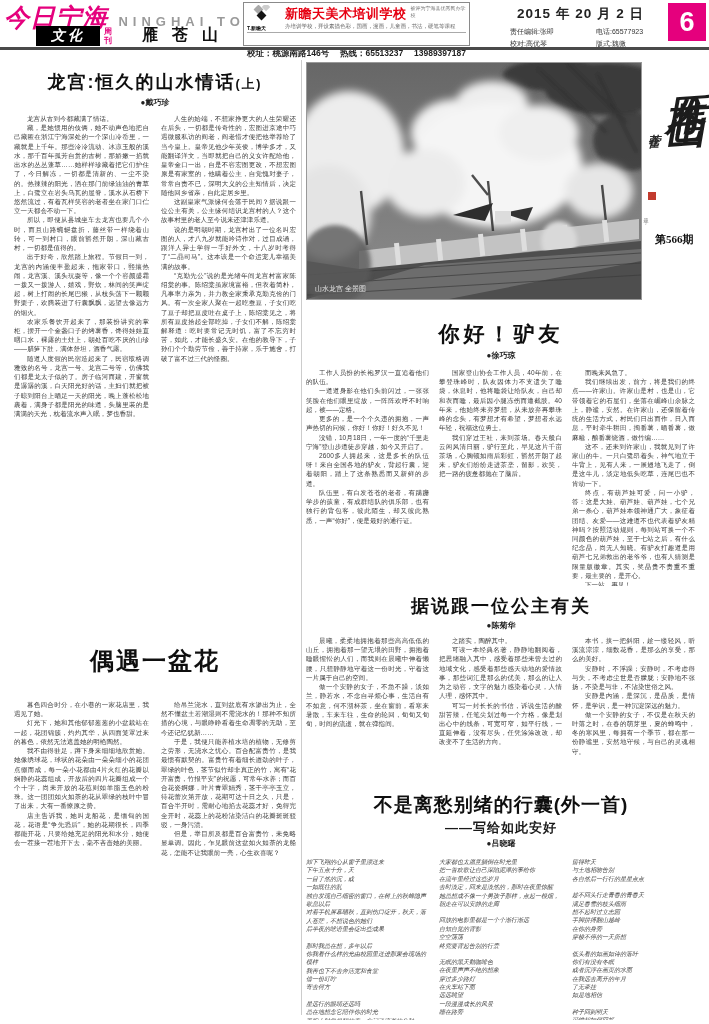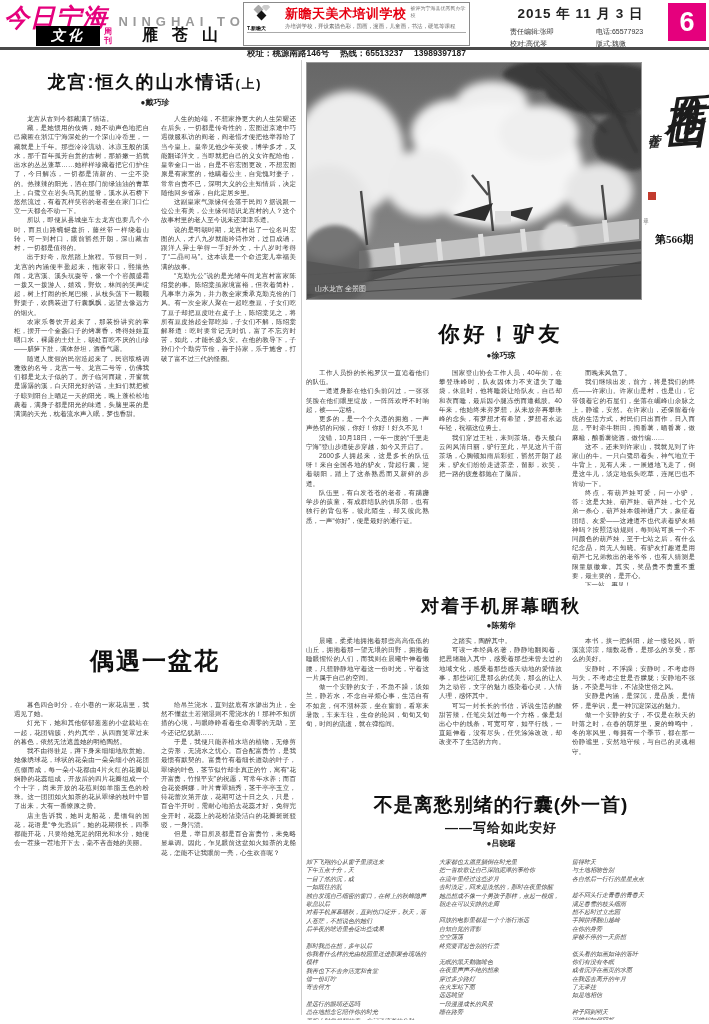--- a/index.html
+++ b/index.html
@@ -92,21 +92,21 @@
       </div>
     </div>
     <div class="ad-bottom" style="margin:1px 3px 0 3px;display:flex;justify-content:space-between;">
       <span>校址：桃源南路146号</span>
       <span>热线：65513237</span>
       <span>13989397187</span>
     </div>
   </div>
 
   <div class="abs" style="left:498px;top:5px;width:165px;text-align:center;">
-    <div class="issue-date">2015 年 11 月 3 日</div>
+    <div class="issue-date">2015 年 20 月 2 日</div>
     <div class="issue-grid" style="margin-top:4px;text-align:left;padding-left:12px;">
       <span>责任编辑:张即</span>
       <span>电话:65577923</span>
       <span>校对:高优琴</span>
       <span>版式:魏微</span>
     </div>
   </div>
   <div class="abs pagenum" style="left:668px;top:3px;width:38px;height:38px;">
     <span>6</span>
   </div>
@@ -238,21 +238,21 @@
       </div>
     <div class="col bodytext" style="width:123px;height:218px;">
         <p>而晚来风急了。</p>
         <p>我们继续出发，前方，将是我们的终点——许家山。许家山是村，也是山，它带领着它的石屋们，坐落在崛峰山余脉之上，静谧，安然。在许家山，还保留着传统的生活方式，村民们日出而作，日入而息，平时牵牛耕田，掏番薯，晒番薯，做麻糍，酿番薯烧酒，做竹编……</p>
         <p>这不，还未到许家山，我就见到了许家山的牛。一只白鹭昂着头，神气地立于牛背上，见有人来，一展翅地飞走了，倒是这牛儿，淡定地低头吃草，连尾巴也不肯动一下。</p>
         <p>终点，有葫芦娃可爱，问一小驴，答：这是大娃、葫芦娃、葫芦娃，七个兄弟一条心，葫芦娃本领神通广大，象征着团结、友爱——这难道不也代表着驴友精神吗？按照活动规则，每到站可换一个不同颜色的葫芦娃，至于七站之后，有什么纪念品，尚无人知晓。有驴友打趣道是用葫芦七兄弟救出的老爷爷，也有人猜测是限量版徽章。其实，奖品贵不贵重不重要，最主要的，是开心。</p>
         <p>下一站，再见！</p>
       </div>
   </div>
 
-  <div class="abs headline" style="left:306px;top:594px;width:390px;font-size:18px;letter-spacing:2px;">对着手机屏幕晒秋</div>
+  <div class="abs headline" style="left:306px;top:594px;width:390px;font-size:18px;letter-spacing:2px;">据说跟一位公主有关</div>
   <div class="abs byline" style="left:306px;top:620px;width:390px;">●陈菊华</div>
   <div class="abs cols" style="left:306px;top:636px;width:390px;height:148px;gap:10px;">
     <div class="col bodytext" style="width:123px;height:148px;">
         <p>晨曦，柔柔地拥抱着那些高高低低的山丘，拥抱着那一望无垠的田野，拥抱着睡眼惺忪的人们，而我则在晨曦中伸着懒腰，只想静静地守着这一份时光，守着这一片属于自己的空间。</p>
         <p>做一个安静的女子，不急不躁，淡如兰，静若水，不念自寻烦心事，生活自有不如意，何不沏杯茶，坐在窗前，看寒来暑散，车来车往，生命的轮回，旬旬又旬旬，时间的流逝，就在弹指间。</p>
       </div>
     <div class="col bodytext" style="width:123px;height:148px;">
         <p>之踏实，陶醉其中。</p>
         <p>可读一本经典名著，静静地翻阅着，把思绪融入其中，感受着那些未曾去过的地域文化，感受着那些感天动地的爱情故事，那些词汇是那么的优美，那么的让人为之动容，文字的魅力感染着心灵，人情人理，感怀其中。</p>
         <p>可写一封长长的书信，诉说生活的酸甜苦辣，任笔尖划过每一个方格，像是划出心中的线条，可宽可窄，如平行线，一直延伸着，没有尽头，任凭涂涂改改，却改变不了生活的方向。</p>

